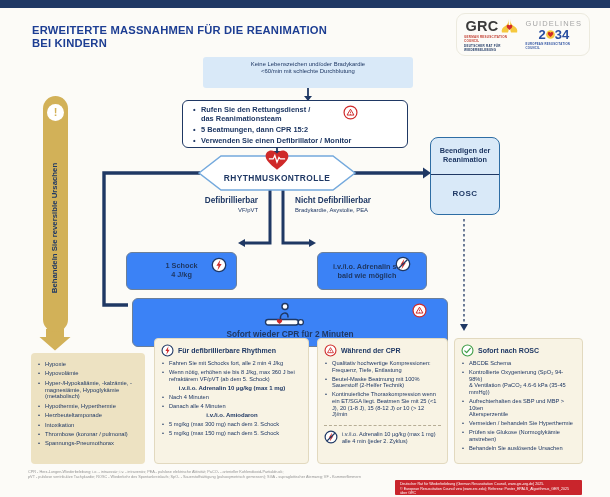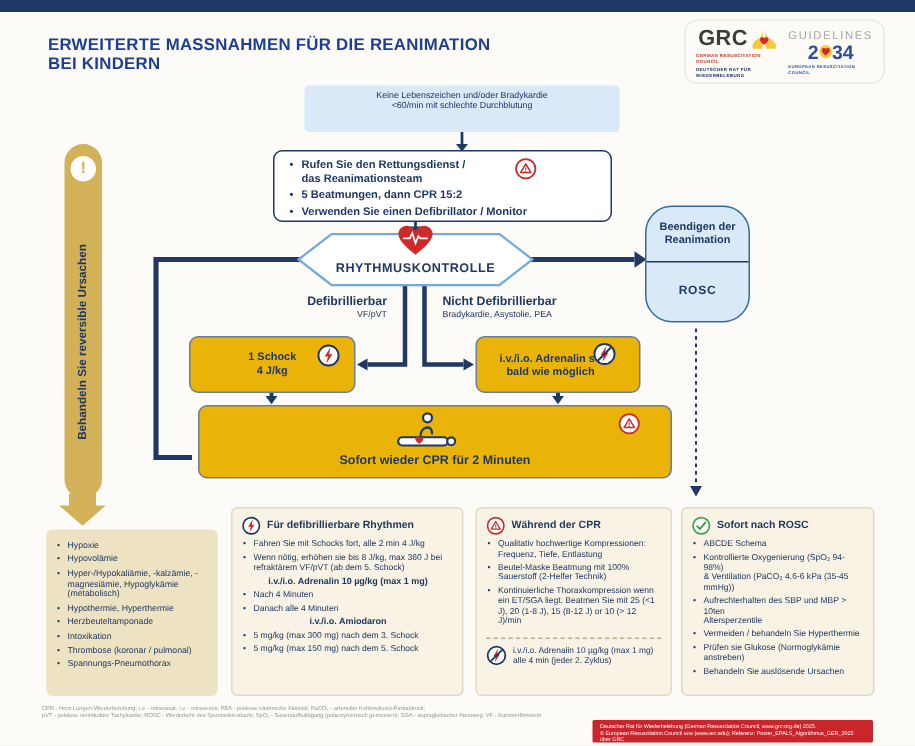--- a/index.html
+++ b/index.html
@@ -42,31 +42,31 @@
   .b2i::before { content:"•"; position:absolute; left:0; top:0; }
 
   .hexlabel { left:199px; top:170px; width:156px; height:16px; line-height:16px;
               text-align:center; font-size:8.4px; font-weight:bold; letter-spacing:.4px; }
 
   .br-left  { left:148px; top:196px; width:110px; text-align:right; }
   .br-right { left:295px; top:196px; width:118px; text-align:left; }
   .br-label { font-size:8.2px; font-weight:bold; }
   .br-sub   { font-size:5.9px; margin-top:1.5px; }
 
-  .nodebox { background:#eab308; border:1px solid #6b7f99; border-radius:6px; }
+  .nodebox { background:#3b82f6; border:1px solid #6b7f99; border-radius:6px;margin-top:28px; }
   .shockbox { left:126px; top:224px; width:111px; height:38px; text-align:center; padding-top:8px; }
   .adrbox   { left:317px; top:224px; width:110px; height:38px; text-align:center; padding:9px 14px 0 4px; }
   .nodetext { font-size:7.3px; font-weight:bold; line-height:9.3px; white-space:pre-line; }
 
   .cprbox { left:132px; top:270px; width:316px; height:49px; }
   .cprlabel { position:absolute; left:0; top:30px; width:100%; text-align:center;
               font-size:8.3px; font-weight:bold; }
 
   .roscbox { left:430px; top:137px; width:70px; height:78px; background:#d9e9f8;
-             border:1.3px solid #2e6da4; border-radius:18px; text-align:center; }
+             border:1.3px solid #2e6da4; border-radius:8px; text-align:center; }
   .rosc-top { position:absolute; top:8px; width:100%; font-size:7.3px; font-weight:bold;
               line-height:9px; white-space:pre-line; }
   .rosc-div { position:absolute; top:36px; left:0; width:100%; border-top:1.3px solid #1f3864; }
   .rosc-bottom { position:absolute; top:51px; width:100%; font-size:8px; font-weight:bold; letter-spacing:.5px; }
 
   
   .goldbar { left:43px; top:96px; width:25px; height:236px; background:#d2b158; border-radius:12.5px; }
   .excl { position:absolute; left:4px; top:8px; width:17px; height:17px; background:#fff;
           border-radius:50%; text-align:center; line-height:17px; font-size:11px;
           font-weight:bold; color:#d2b158; }

